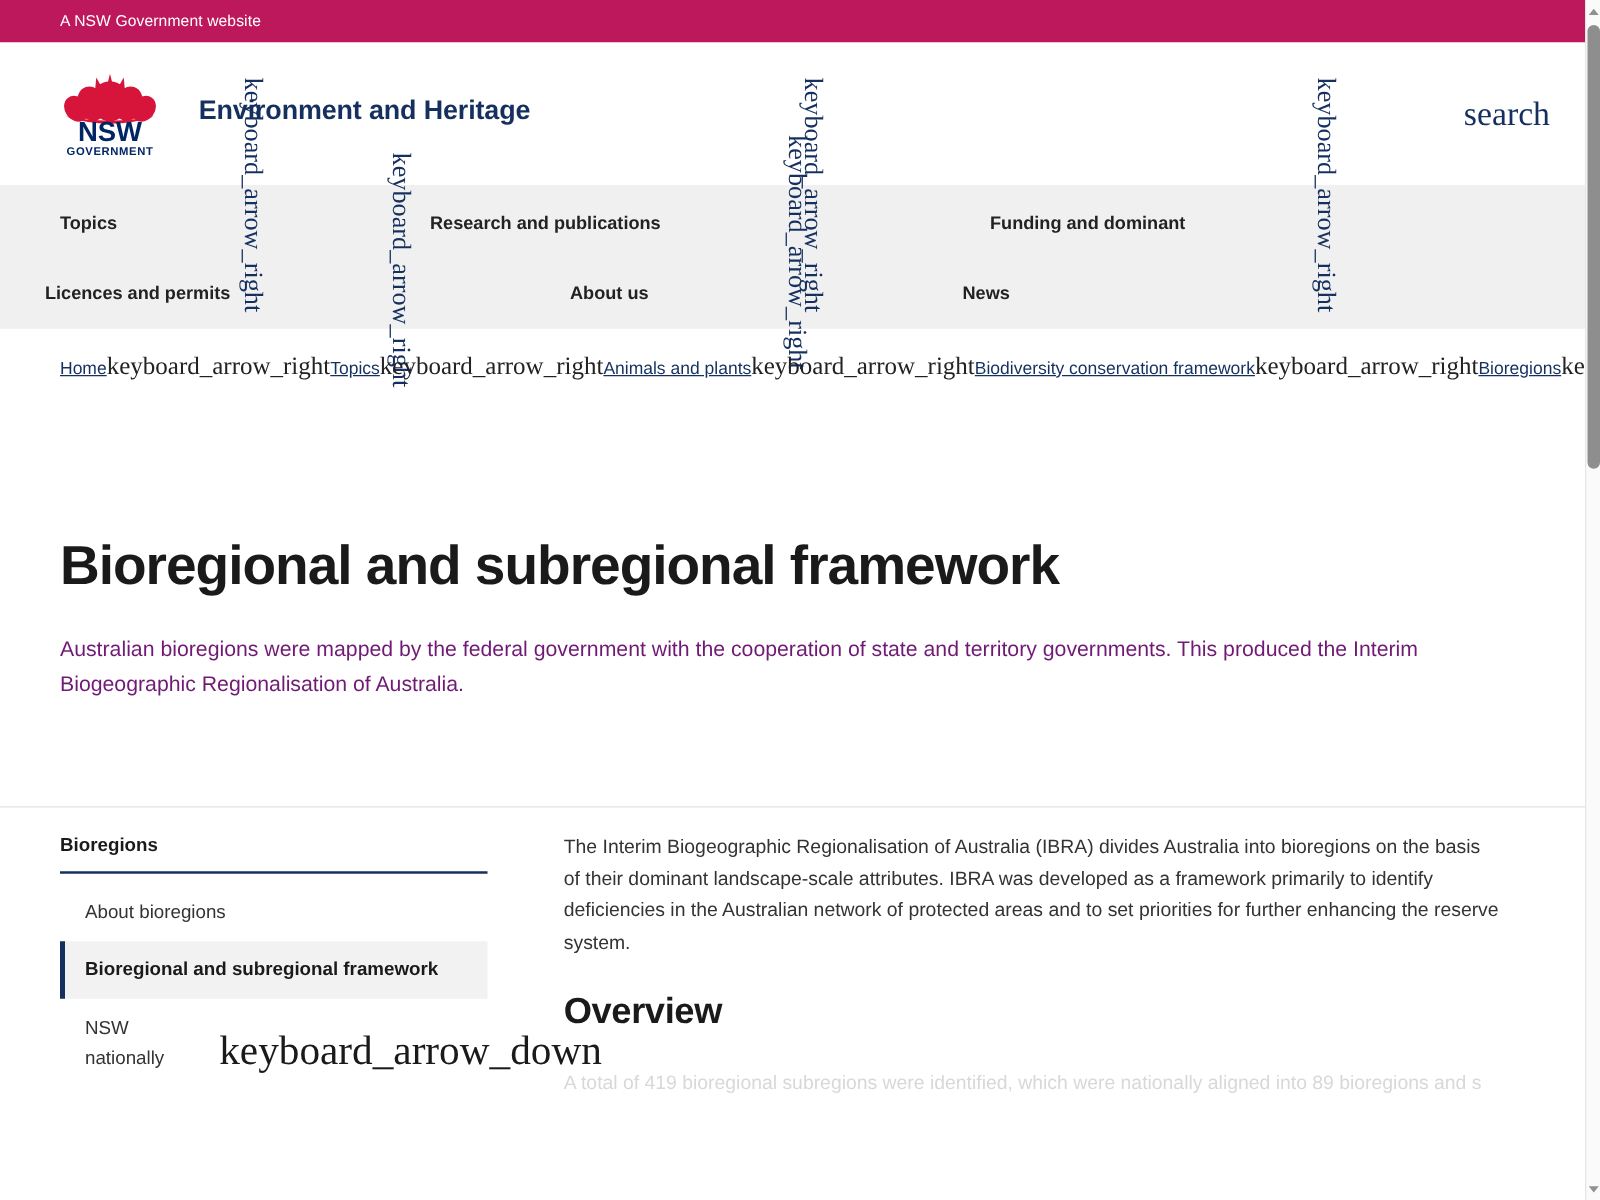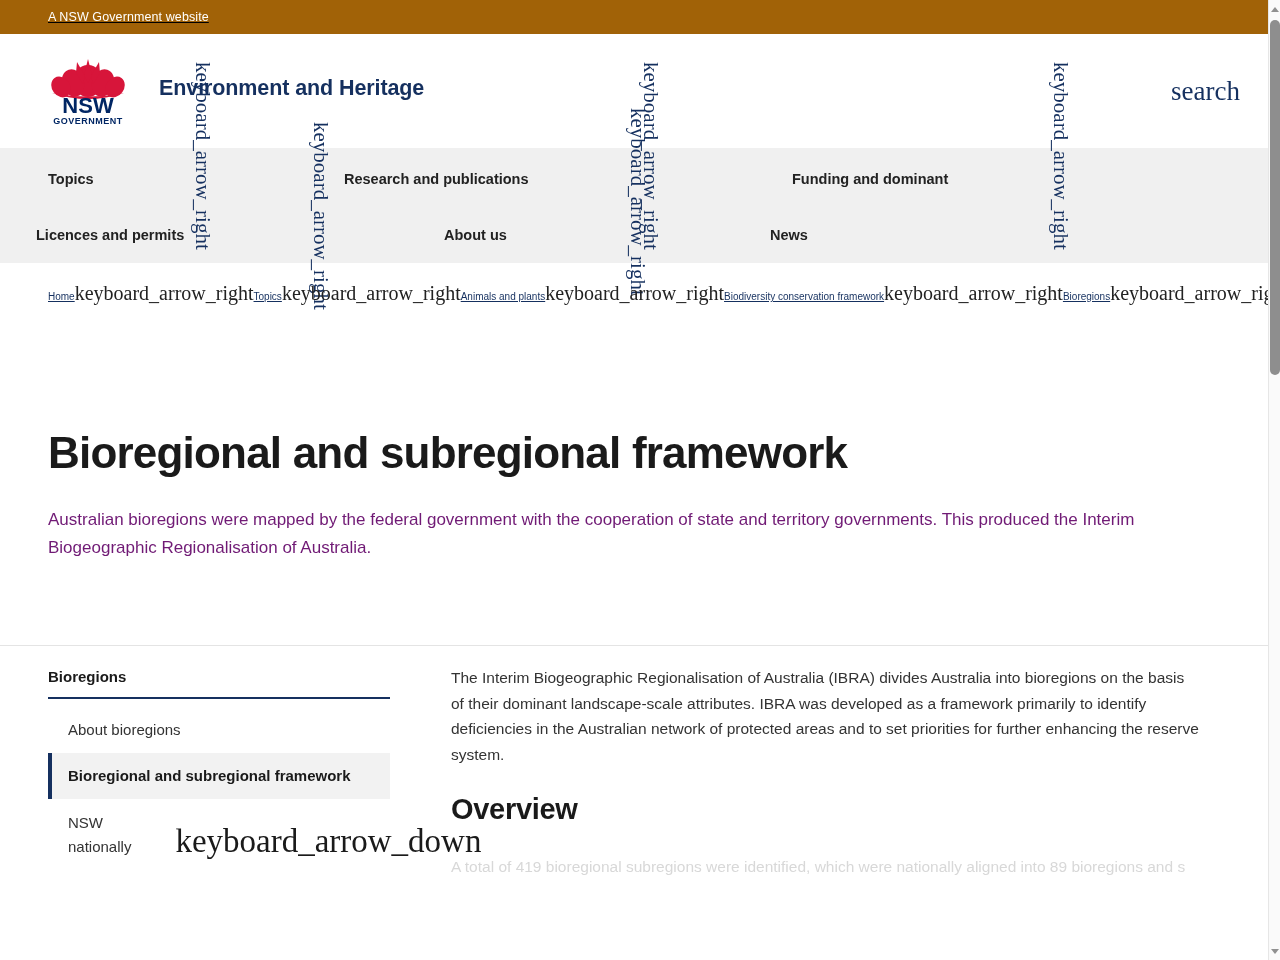--- a/index.html
+++ b/index.html
@@ -14,22 +14,22 @@
   #page {
     position: relative;
     width: 1280px; height: 960px;
     overflow: hidden;
   }
 
   
   .gov-bar {
     position: absolute; left: 0; top: 0;
     width: 1268px; height: 34px;
-    background: #a16207;
-    display: flex; align-items: center; text-decoration: underline;
+    background: #be185d;
+    display: flex; align-items: center;
   }
   .gov-bar-text {
     color: #ffffff;
     font-size: 12.5px;
     font-weight: 400;
     margin-left: 48px;
     letter-spacing: 0.1px;
   }
 
   
@@ -68,21 +68,21 @@
     position: absolute;
     font-size: 14.5px;
     font-weight: 700;
     color: #222222;
     white-space: nowrap;
   }
   .nav-topics          { left: 48px;  top: 23px; }
   .nav-research        { left: 344px; top: 23px; }
   .nav-funding         { left: 792px; top: 23px; }
   .nav-licences        { left: 36px;  top: 79px; text-align: center; }
-  .nav-about           { left: 444px; top: 79px; }
+  .nav-about           { left: 456px; top: 79px; }
   .nav-news            { left: 770px; top: 79px; }
 
   
   .vlig {
     position: absolute;
     font-family: "Liberation Serif", serif;
     font-size: 21px;
     color: #15305f;
     white-space: nowrap;
     transform-origin: left top;
@@ -95,21 +95,21 @@
   .vlig-d { left: 650px; top: 108px; }
   .vlig-e { left: 1073px; top: 62px; }
 
   
   .breadcrumb {
     position: absolute; left: 48px; top: 286px;
     width: 1200px;
     line-height: 15px;
   }
   .bc-link {
-    font-size: 10px;
+    font-size: 14px;
     color: #15305f;
     text-decoration: underline;
     white-space: nowrap;
   }
   .bc-sep {
     font-family: "Liberation Serif", serif;
     font-size: 20px;
     color: #222222;
     white-space: nowrap;
   }

